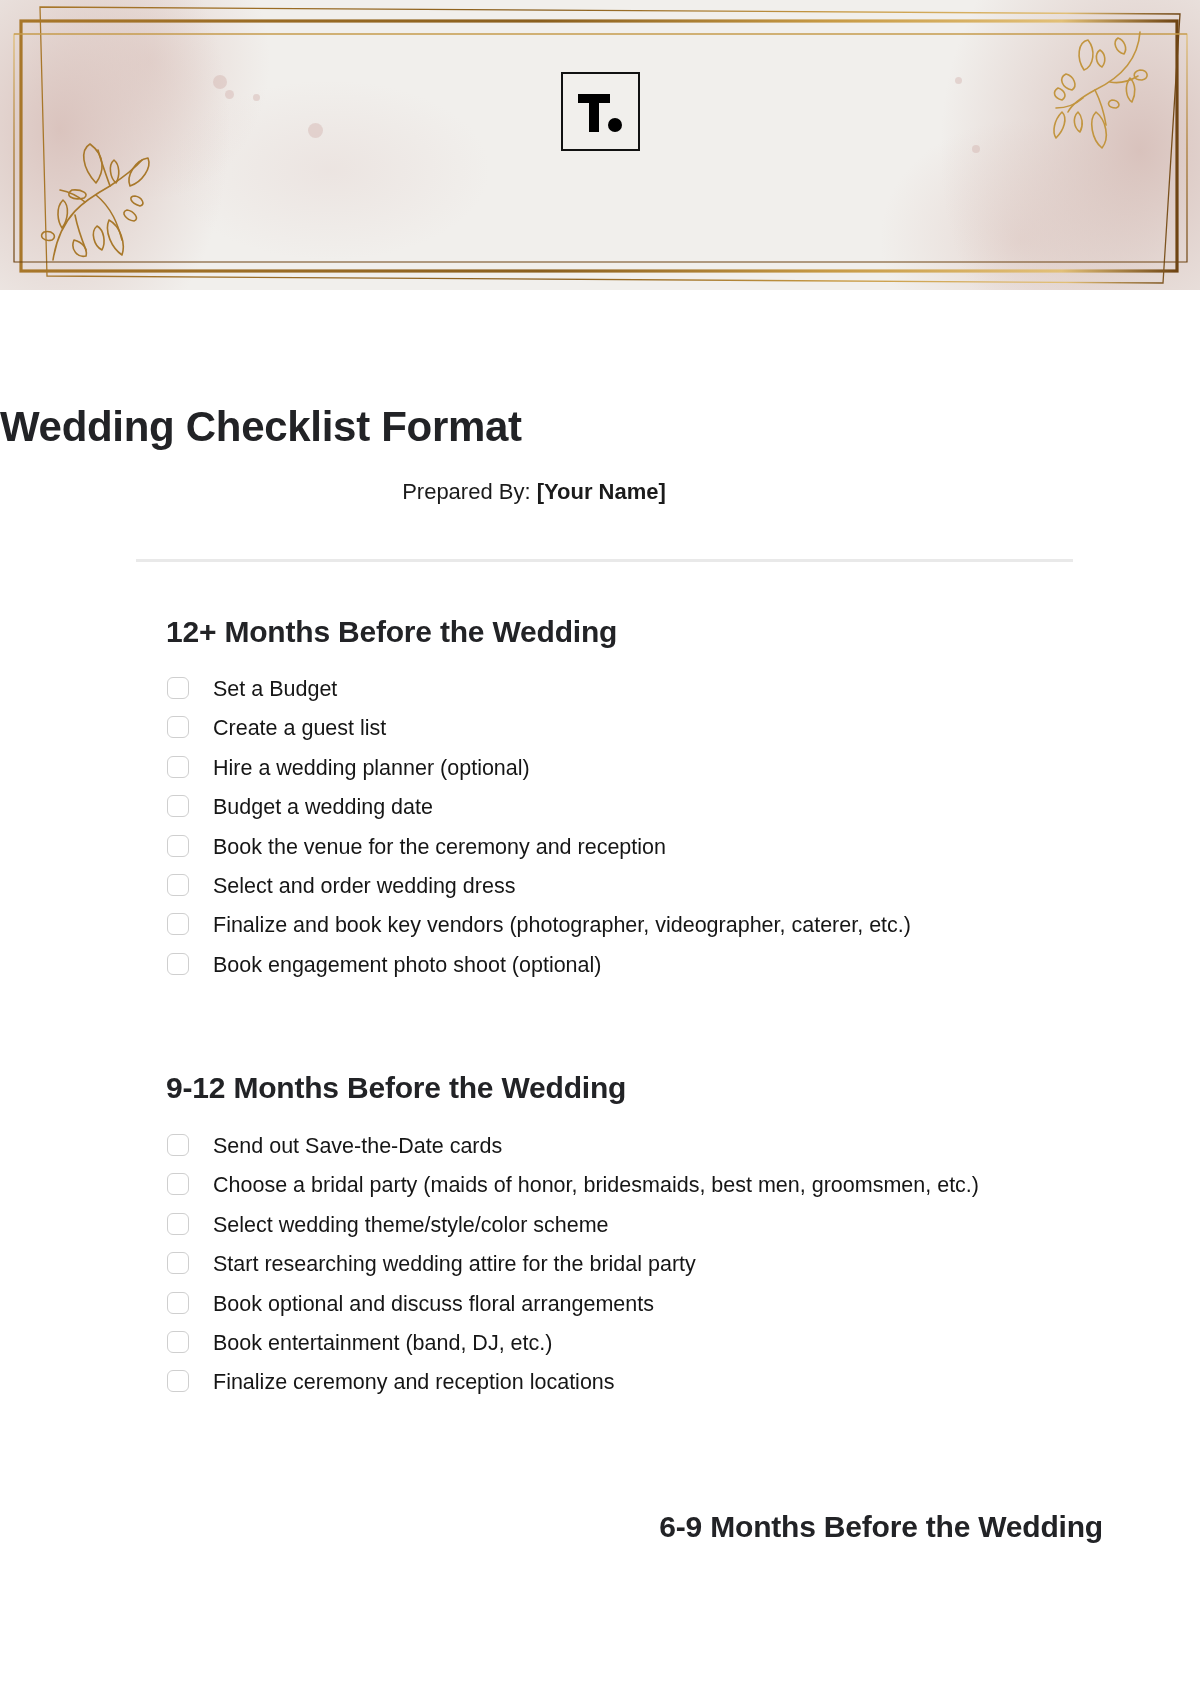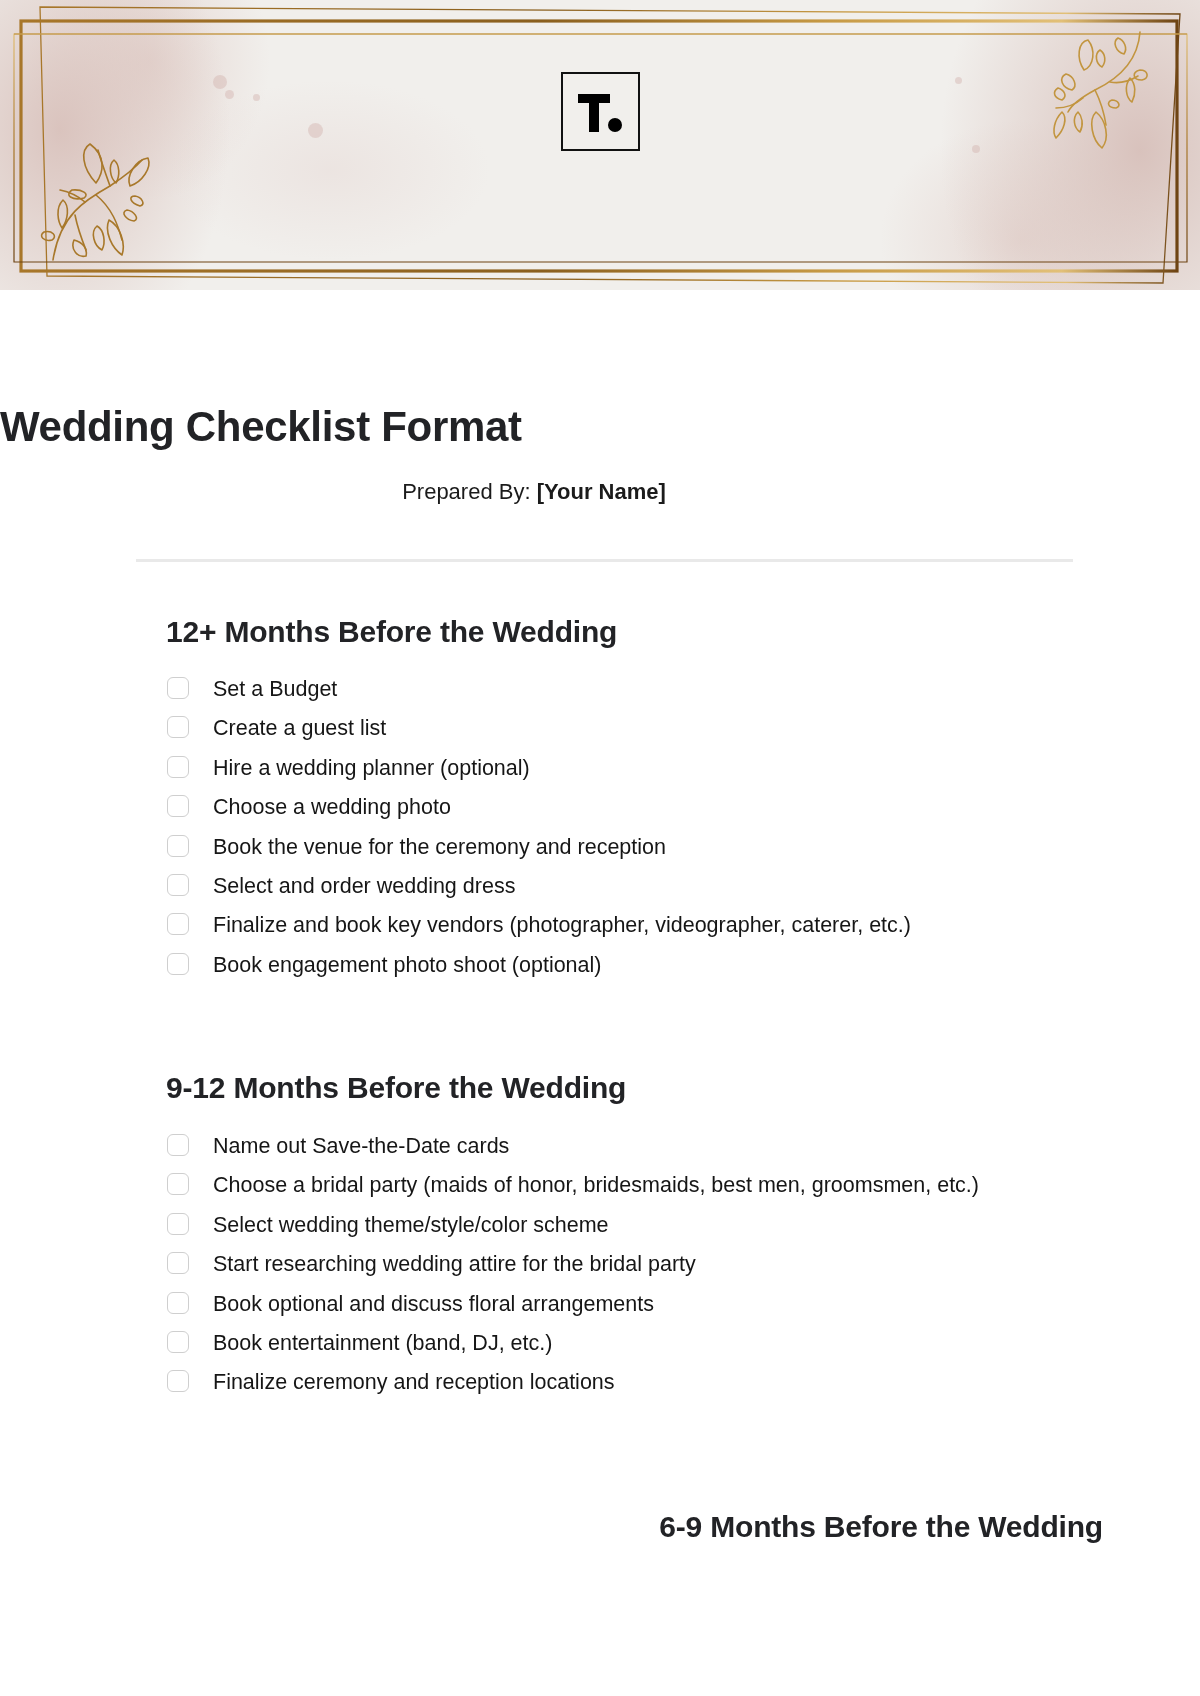--- a/index.html
+++ b/index.html
@@ -163,21 +163,21 @@
     <li class="check-item">
         <span class="checkbox"></span>
         <span class="item-label">Create a guest list</span>
       </li>
     <li class="check-item">
         <span class="checkbox"></span>
         <span class="item-label">Hire a wedding planner (optional)</span>
       </li>
     <li class="check-item">
         <span class="checkbox"></span>
-        <span class="item-label">Choose a wedding photo</span>
+        <span class="item-label">Budget a wedding date</span>
       </li>
     <li class="check-item">
         <span class="checkbox"></span>
         <span class="item-label">Book the venue for the ceremony and reception</span>
       </li>
     <li class="check-item">
         <span class="checkbox"></span>
         <span class="item-label">Select and order wedding dress</span>
       </li>
     <li class="check-item">
@@ -189,21 +189,21 @@
         <span class="item-label">Book engagement photo shoot (optional)</span>
       </li>
   </ul>
 </div>
 
 <div class="section" style="top:1070px;">
   <h2 class="section-heading">9-12 Months Before the Wedding</h2>
   <ul class="checklist" style="top:64px;">
     <li class="check-item">
         <span class="checkbox"></span>
-        <span class="item-label">Name out Save-the-Date cards</span>
+        <span class="item-label">Send out Save-the-Date cards</span>
       </li>
     <li class="check-item">
         <span class="checkbox"></span>
         <span class="item-label">Choose a bridal party (maids of honor, bridesmaids, best men, groomsmen, etc.)</span>
       </li>
     <li class="check-item">
         <span class="checkbox"></span>
         <span class="item-label">Select wedding theme/style/color scheme</span>
       </li>
     <li class="check-item">

